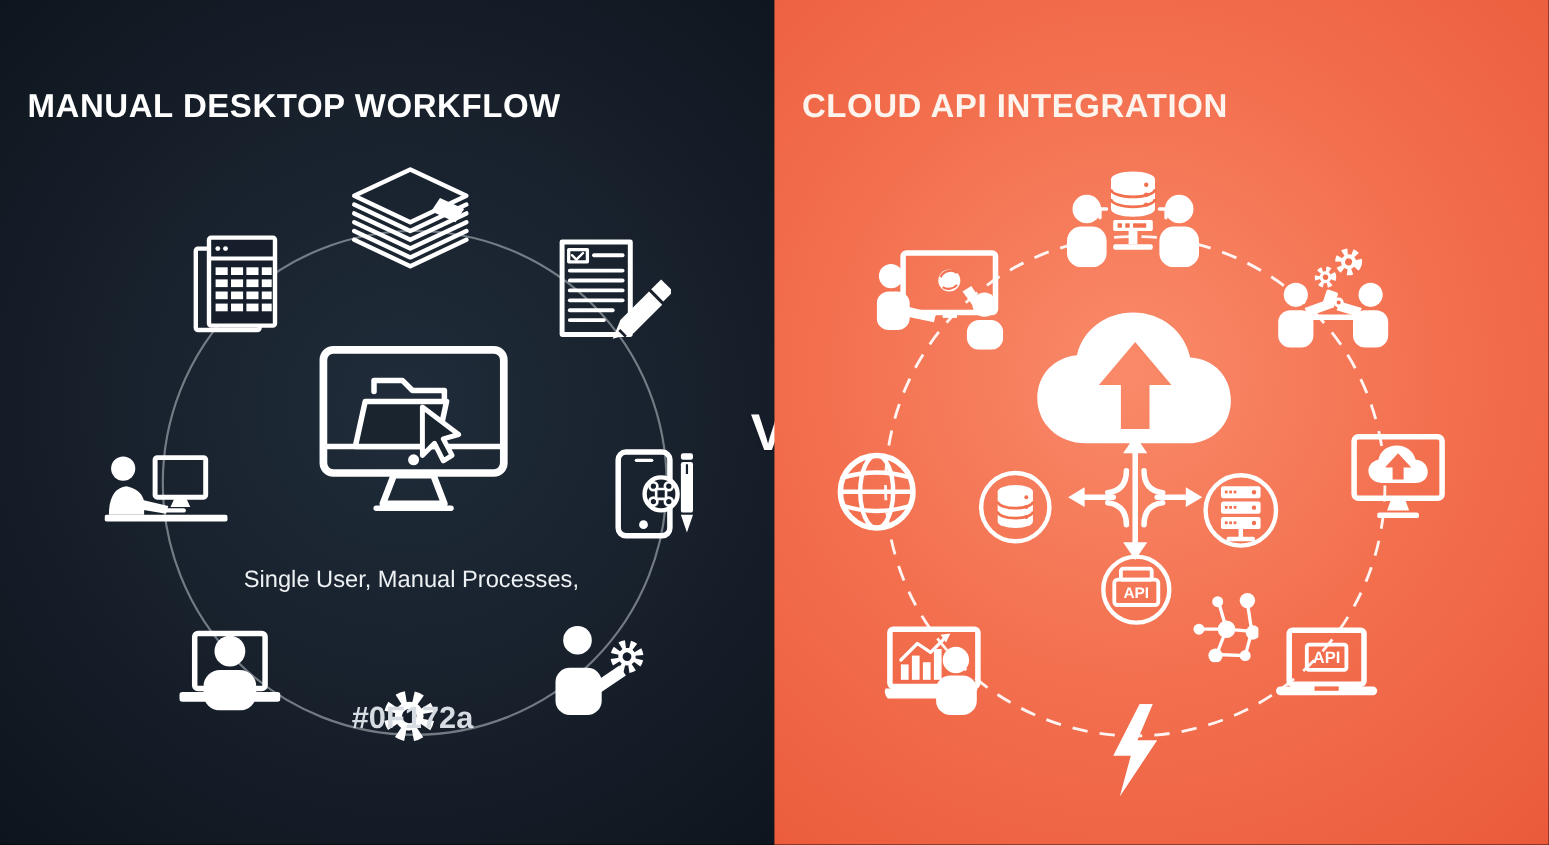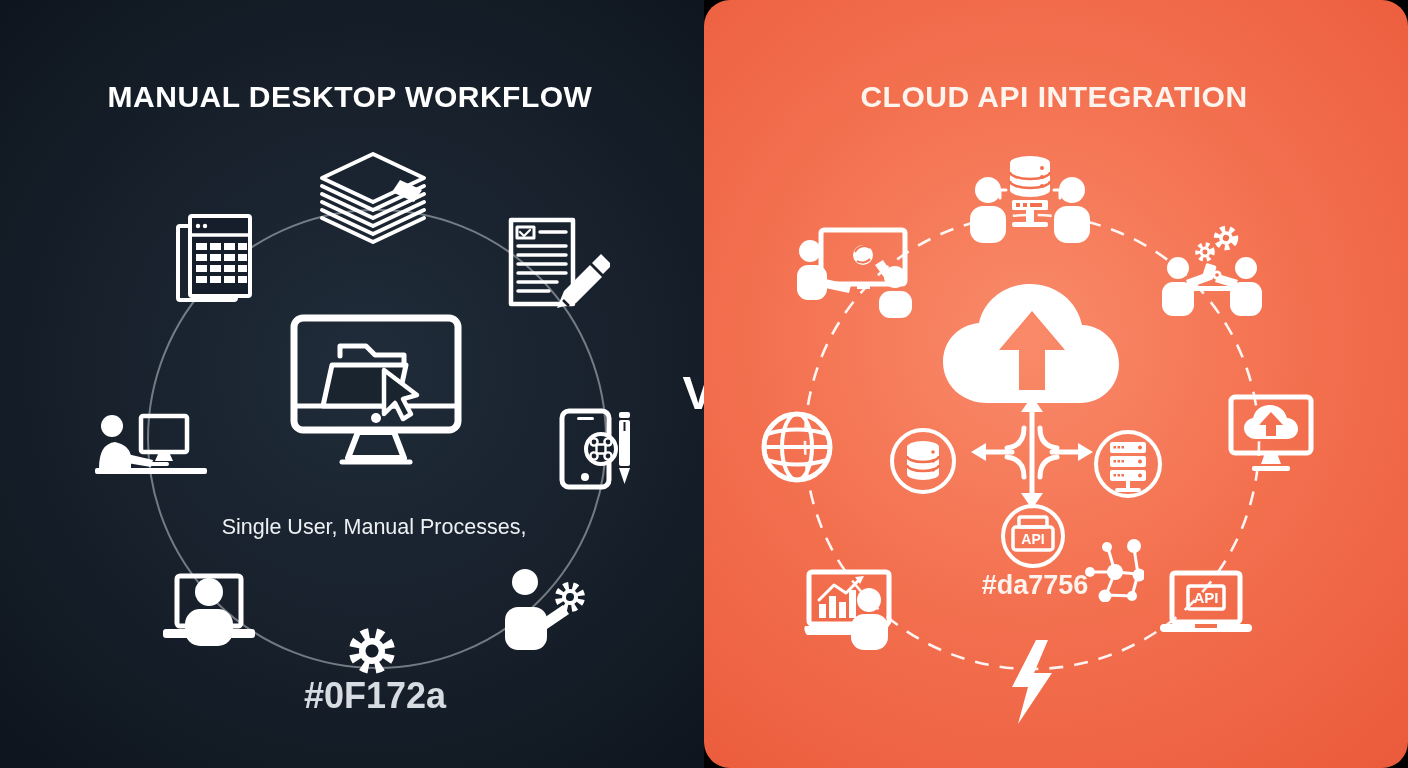--- a/index.html
+++ b/index.html
@@ -1,26 +1,26 @@
 <!DOCTYPE html>
 <html><head>
 <meta charset="utf-8">
 <style>
   html,body{margin:0;padding:0;background:#000;}
   #stage{position:relative;width:1408px;height:768px;overflow:hidden;font-family:"Liberation Sans",sans-serif;}
   .panel{position:absolute;top:0;width:704px;height:768px;}
   #left-panel{left:0;background:radial-gradient(circle at 52% 48%, #202c3a 0%, #17202b 52%, #0d141d 100%);}
-  #right-panel{left:704px;background:radial-gradient(circle at 46% 44%, #f98a69 0%, #f3704f 48%, #ea5a3a 100%);border-radius:26px;}
-  .title{position:absolute;text-align:center;font-weight:700;font-size:30px;letter-spacing:.5px;color:#fff;}
+  #right-panel{left:704px;background:radial-gradient(circle at 46% 44%, #f98a69 0%, #f3704f 48%, #ea5a3a 100%);}
+  .title{position:absolute;text-align:left;font-weight:700;font-size:30px;letter-spacing:.5px;color:#fff;}
   .icon{position:absolute;}
   .icon svg{display:block;width:100%;height:100%;}
   #left-ring{position:absolute;left:147px;top:209px;width:456px;height:456px;border:2px solid rgba(226,233,238,.45);border-radius:50%;}
   #right-ring{position:absolute;left:802px;top:212px;width:460px;height:460px;}
   #subtitle{position:absolute;left:174px;top:512px;width:400px;text-align:center;color:#eef1f3;font-size:21.5px;line-height:30px;}
-  #left-hex{position:absolute;left:225px;top:675px;width:300px;text-align:center;color:#d6dce1;font-size:36px;font-weight:700;}
+  #left-hex{position:absolute;left:225px;top:637px;width:300px;text-align:center;color:#d6dce1;font-size:28px;font-weight:700;}
   #right-hex{position:absolute;left:905px;top:570px;width:260px;text-align:center;color:#fdf3ed;font-size:27px;font-weight:700;}
   #vs{position:absolute;left:648px;top:365px;width:145px;text-align:center;color:#fff;font-size:47px;font-weight:700;text-shadow:0 1px 3px rgba(0,0,0,.15);}
   .st{stroke:#fff;fill:none;stroke-linecap:round;stroke-linejoin:round;}
   .fw{fill:#fff;}
 </style>
 </head>
 <body>
 
 <div id="stage">
 
@@ -383,15 +383,14 @@
       <rect x="37" y="54" width="22" height="4" fill="#f3714f"></rect>
     </svg>
   </div>
 
   <div class="icon" style="left:1008px;top:640px;width:48px;height:84px;">
     <svg viewBox="0 0 48 84">
       <path class="fw" d="M28 0 L4 47 H20 L10 84 L44 33 H26 L40 0 Z"></path>
     </svg>
   </div>
 
-  <div id="right-hex">#da7756</div>
 
 </div>
 
 </body></html>

